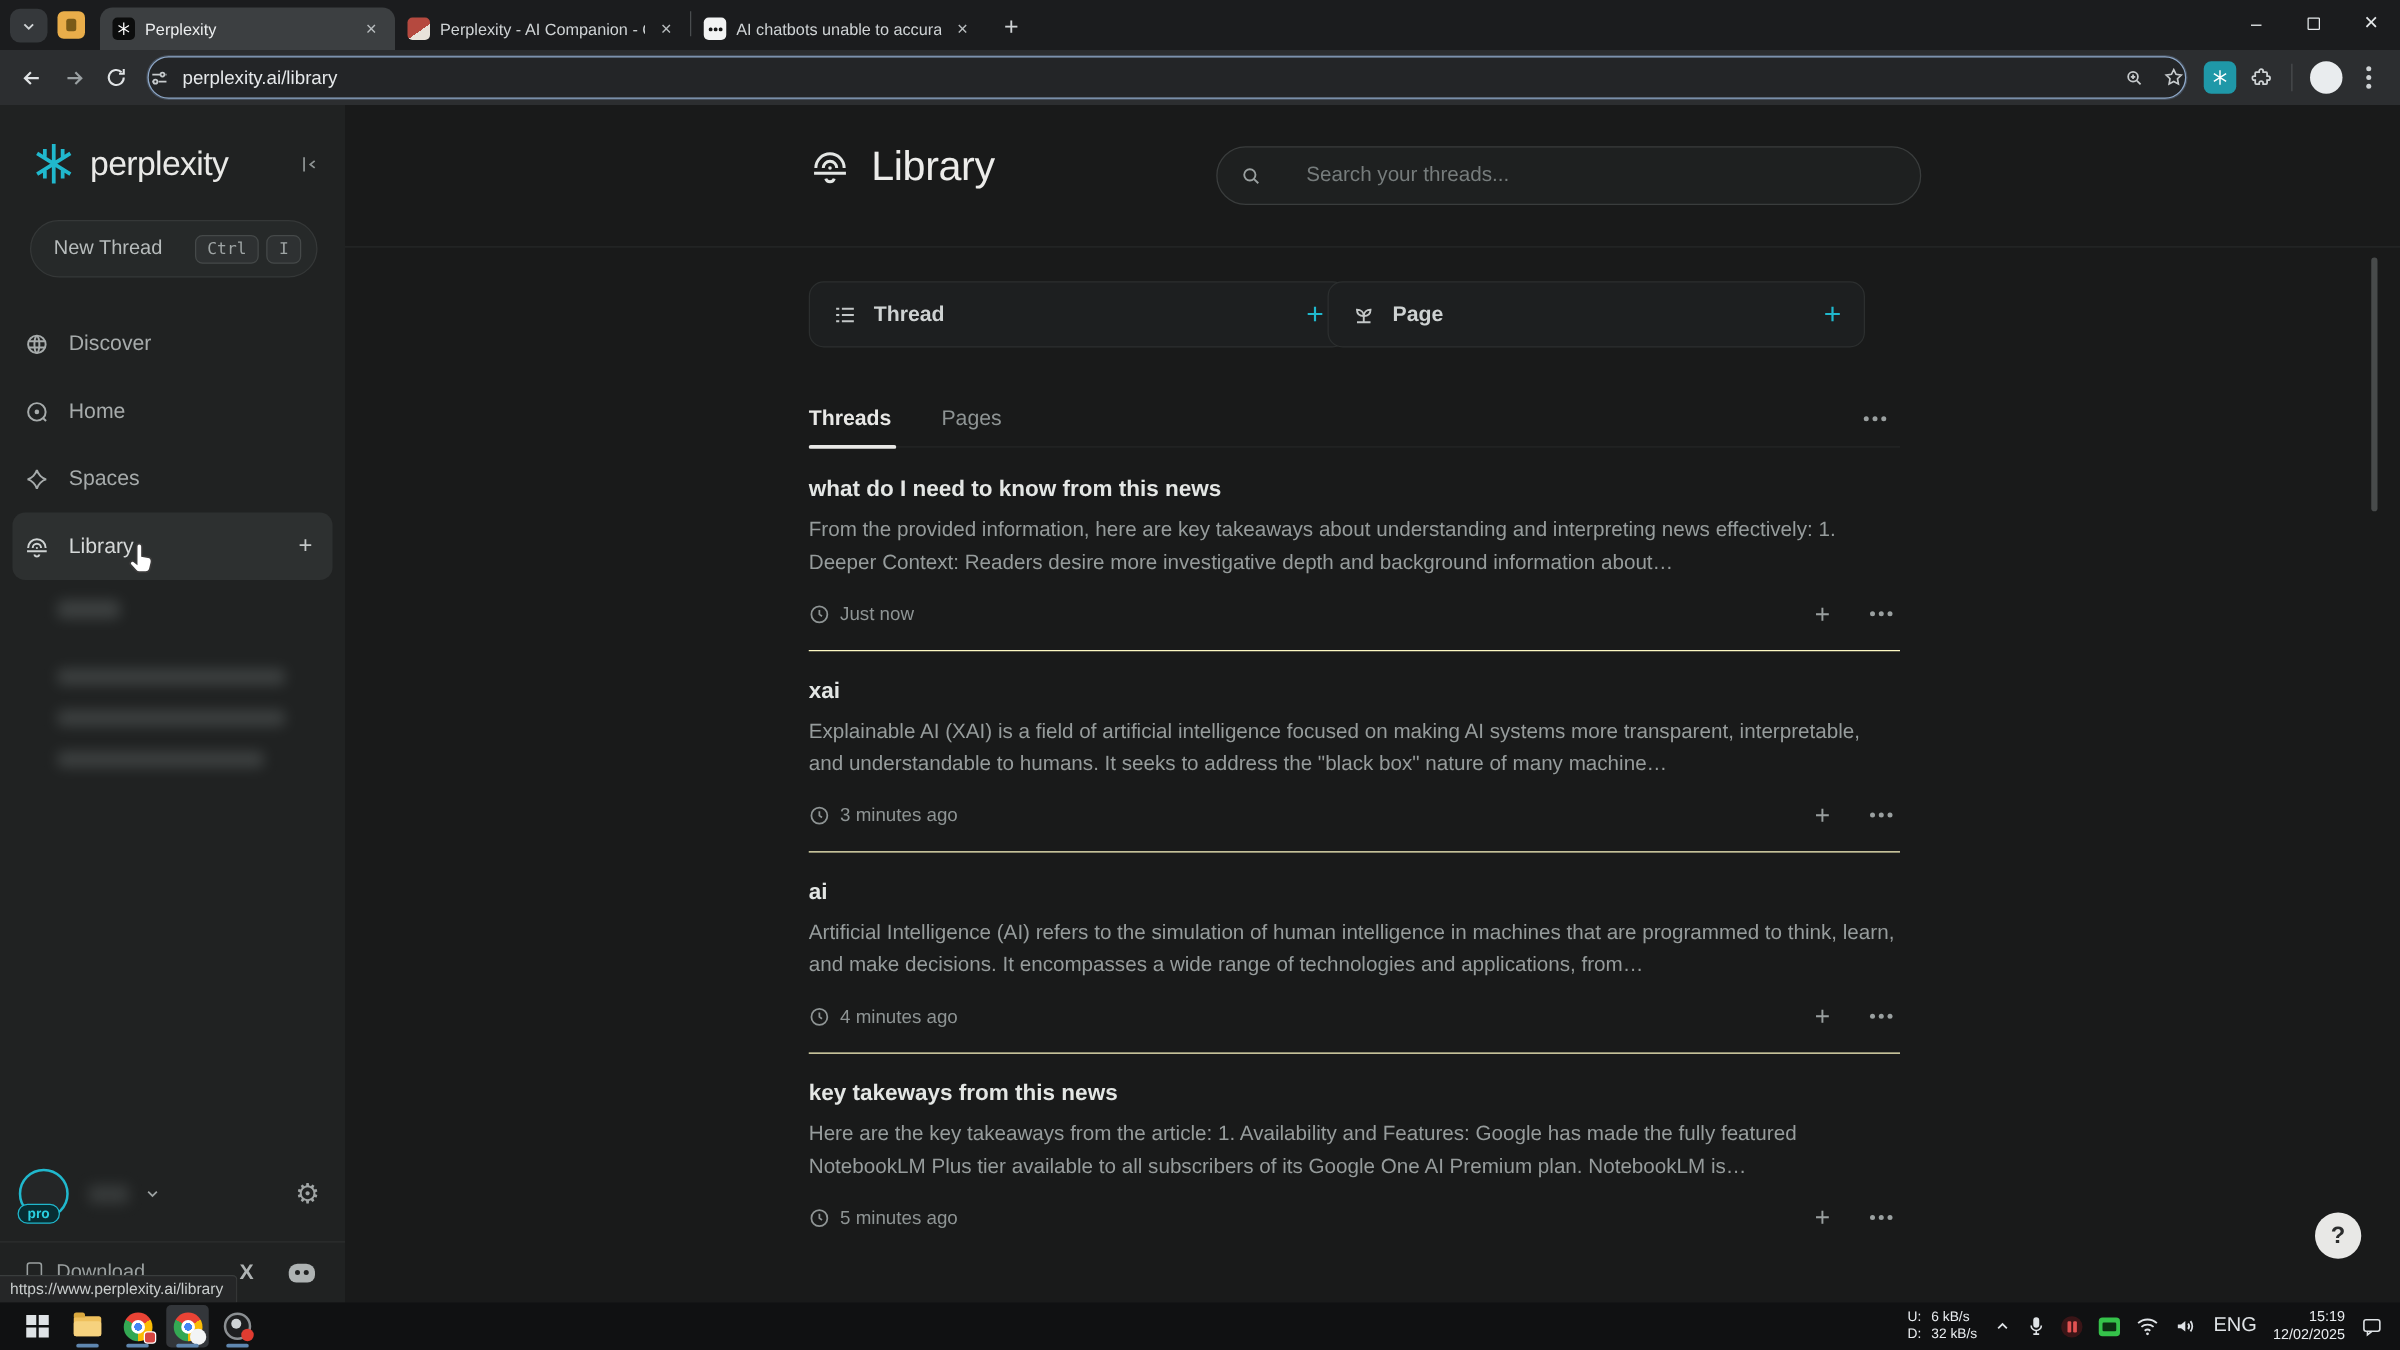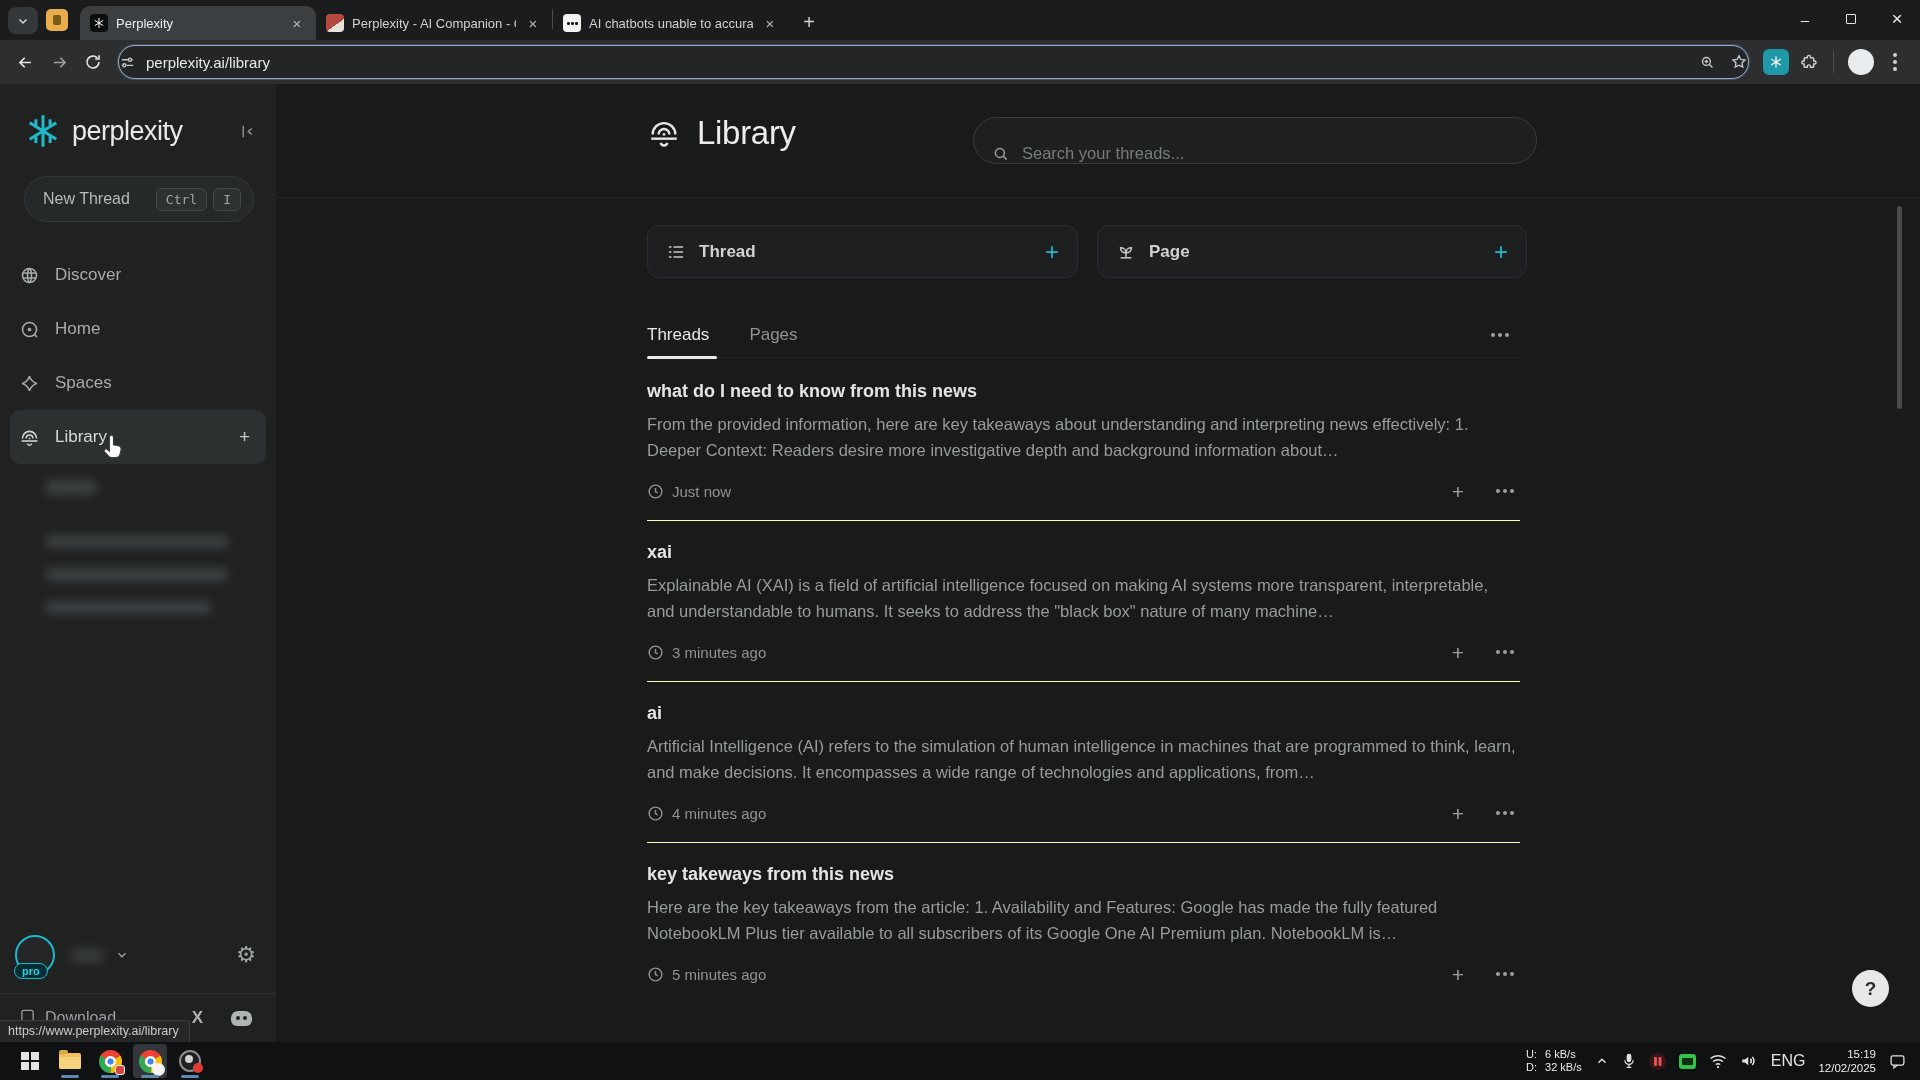--- a/index.html
+++ b/index.html
@@ -90,33 +90,33 @@
   .x-logo{margin-left:auto;color:#aeb3b3;font-size:17px;font-weight:700;}
   .discord{position:relative;width:21px;height:15px;background:#aeb3b3;border-radius:7px 7px 6px 6px;margin-left:28px;}
   .discord::before,.discord::after{content:"";position:absolute;top:5px;width:4px;height:4px;border-radius:50%;background:var(--bg-side);}
   .discord::before{left:5px;} .discord::after{right:5px;}
 
   
   .main{position:relative;flex:1;height:100%;background:var(--bg-main);}
   .lib-head{position:absolute;left:371px;top:30px;display:flex;align-items:center;color:#ececea;}
   .lib-head .h-ic{width:34px;height:34px;color:#e3e6e4;margin-right:16px;}
   .lib-title{font-size:33px;font-weight:500;letter-spacing:-.3px;}
-  .searchbox{position:absolute;left:697px;top:33px;width:564px;height:47px;border-radius:24px;background:var(--bg-raise);border:1px solid #3a3d3d;display:flex;align-items:flex-end;padding:0 18px;}
+  .searchbox{position:absolute;left:697px;top:33px;width:564px;height:47px;border-radius:24px;background:var(--bg-raise);border:1px solid #3a3d3d;display:flex;align-items:center;padding:0 18px;gap:23px;}
   .searchbox input{flex:1;background:transparent;border:none;outline:none;color:#d0d4d4;font-size:16.5px;margin-left:12px;}
   .searchbox input::placeholder{color:#767c7c;}
   .head-div{position:absolute;left:0;top:113px;width:100%;height:1px;background:#262828;}
   .card{position:absolute;top:141px;height:53px;border-radius:12px;background:#1d1f20;border:1px solid #2c2f2f;display:flex;align-items:center;padding:0 18px;justify-content:space-between;}
   .card.thread{left:371px;width:431px;}
-  .card.page{left:821px;width:430px;}
+  .card.page{left:786px;width:430px;}
   .card .c-ic{width:20px;height:20px;color:#c3c7c7;margin-right:13px;}
   .card .c-label{color:#ced2d2;font-size:17px;font-weight:600;}
   .card .c-plus{margin-left:auto;color:var(--teal);font-size:24px;font-weight:300;line-height:1;}
   .tabsrow{position:absolute;left:371px;top:228px;width:873px;height:46px;border-bottom:1px solid #242626;display:flex;align-items:center;}
   .pill-tab{font-size:17px;margin-right:40px;}
-  .pill-tab.active{color:var(--txt);font-weight:400;}
+  .pill-tab.active{color:var(--txt);font-weight:700;}
   .pill-tab.idle{color:#8e9494;font-weight:500;}
   .tab-underline{position:absolute;left:0;bottom:-2px;width:70px;height:3px;background:#e8e8e6;border-radius:2px;}
   .dots-h{width:4px;height:4px;border-radius:50%;background:#9aa0a0;box-shadow:-7px 0 0 #9aa0a0,7px 0 0 #9aa0a0;}
   .tabs-menu{margin-left:auto;margin-right:8px;display:flex;align-items:center;justify-content:center;width:24px;height:24px;}
   .list{position:absolute;left:371px;top:276px;width:873px;}
   .item{padding:21px 0 18px;border-bottom:1px solid #fef9c3;}
   .item:last-child{border-bottom:none;}
   .i-title{color:#e3e6e4;font-size:18px;font-weight:700;margin-bottom:9px;}
   .i-desc{color:#969c9c;font-size:16.5px;line-height:26px;max-height:52px;overflow:hidden;display:-webkit-box;-webkit-line-clamp:2;-webkit-box-orient:vertical;}
   .i-meta{display:flex;align-items:center;margin-top:17px;color:#8e9494;}

